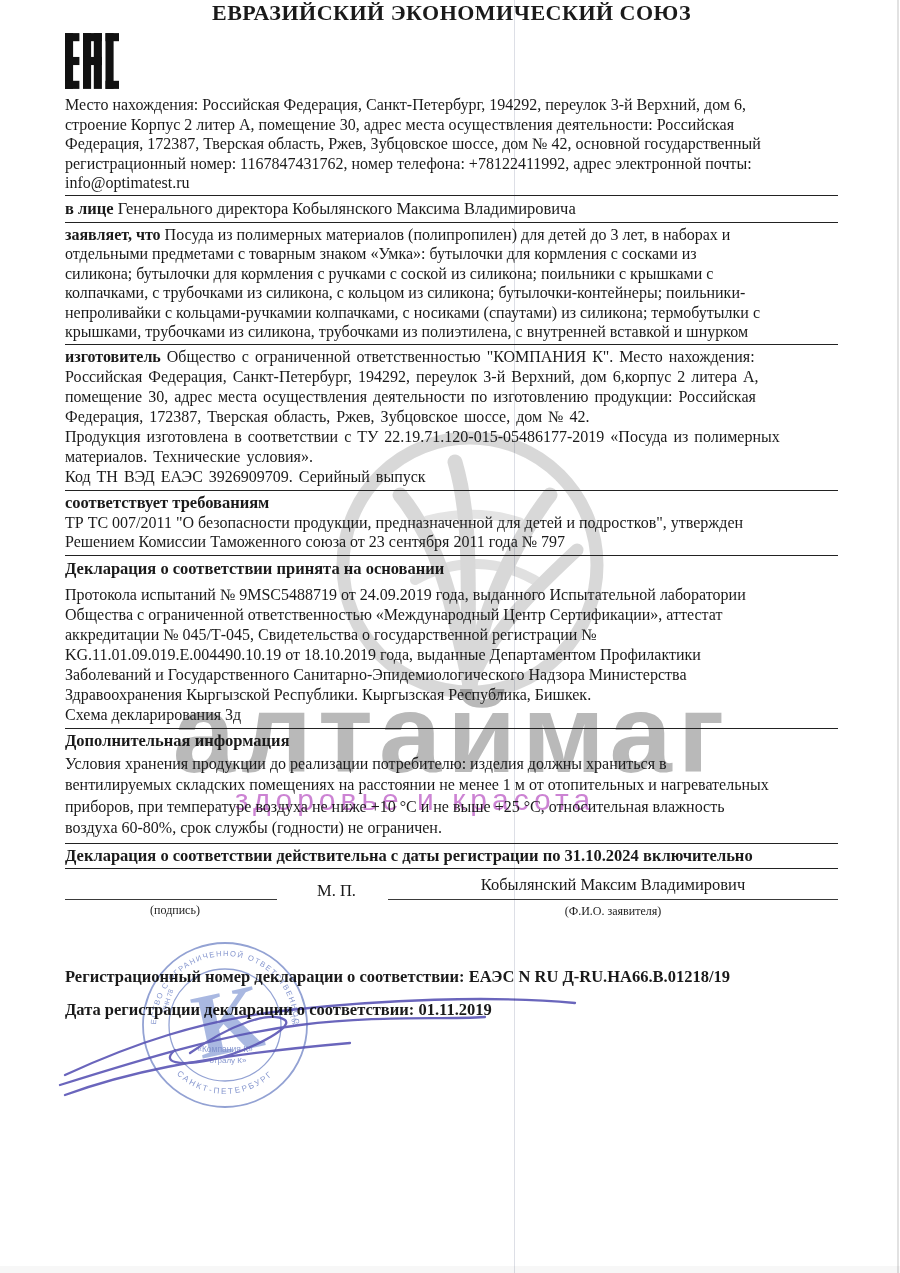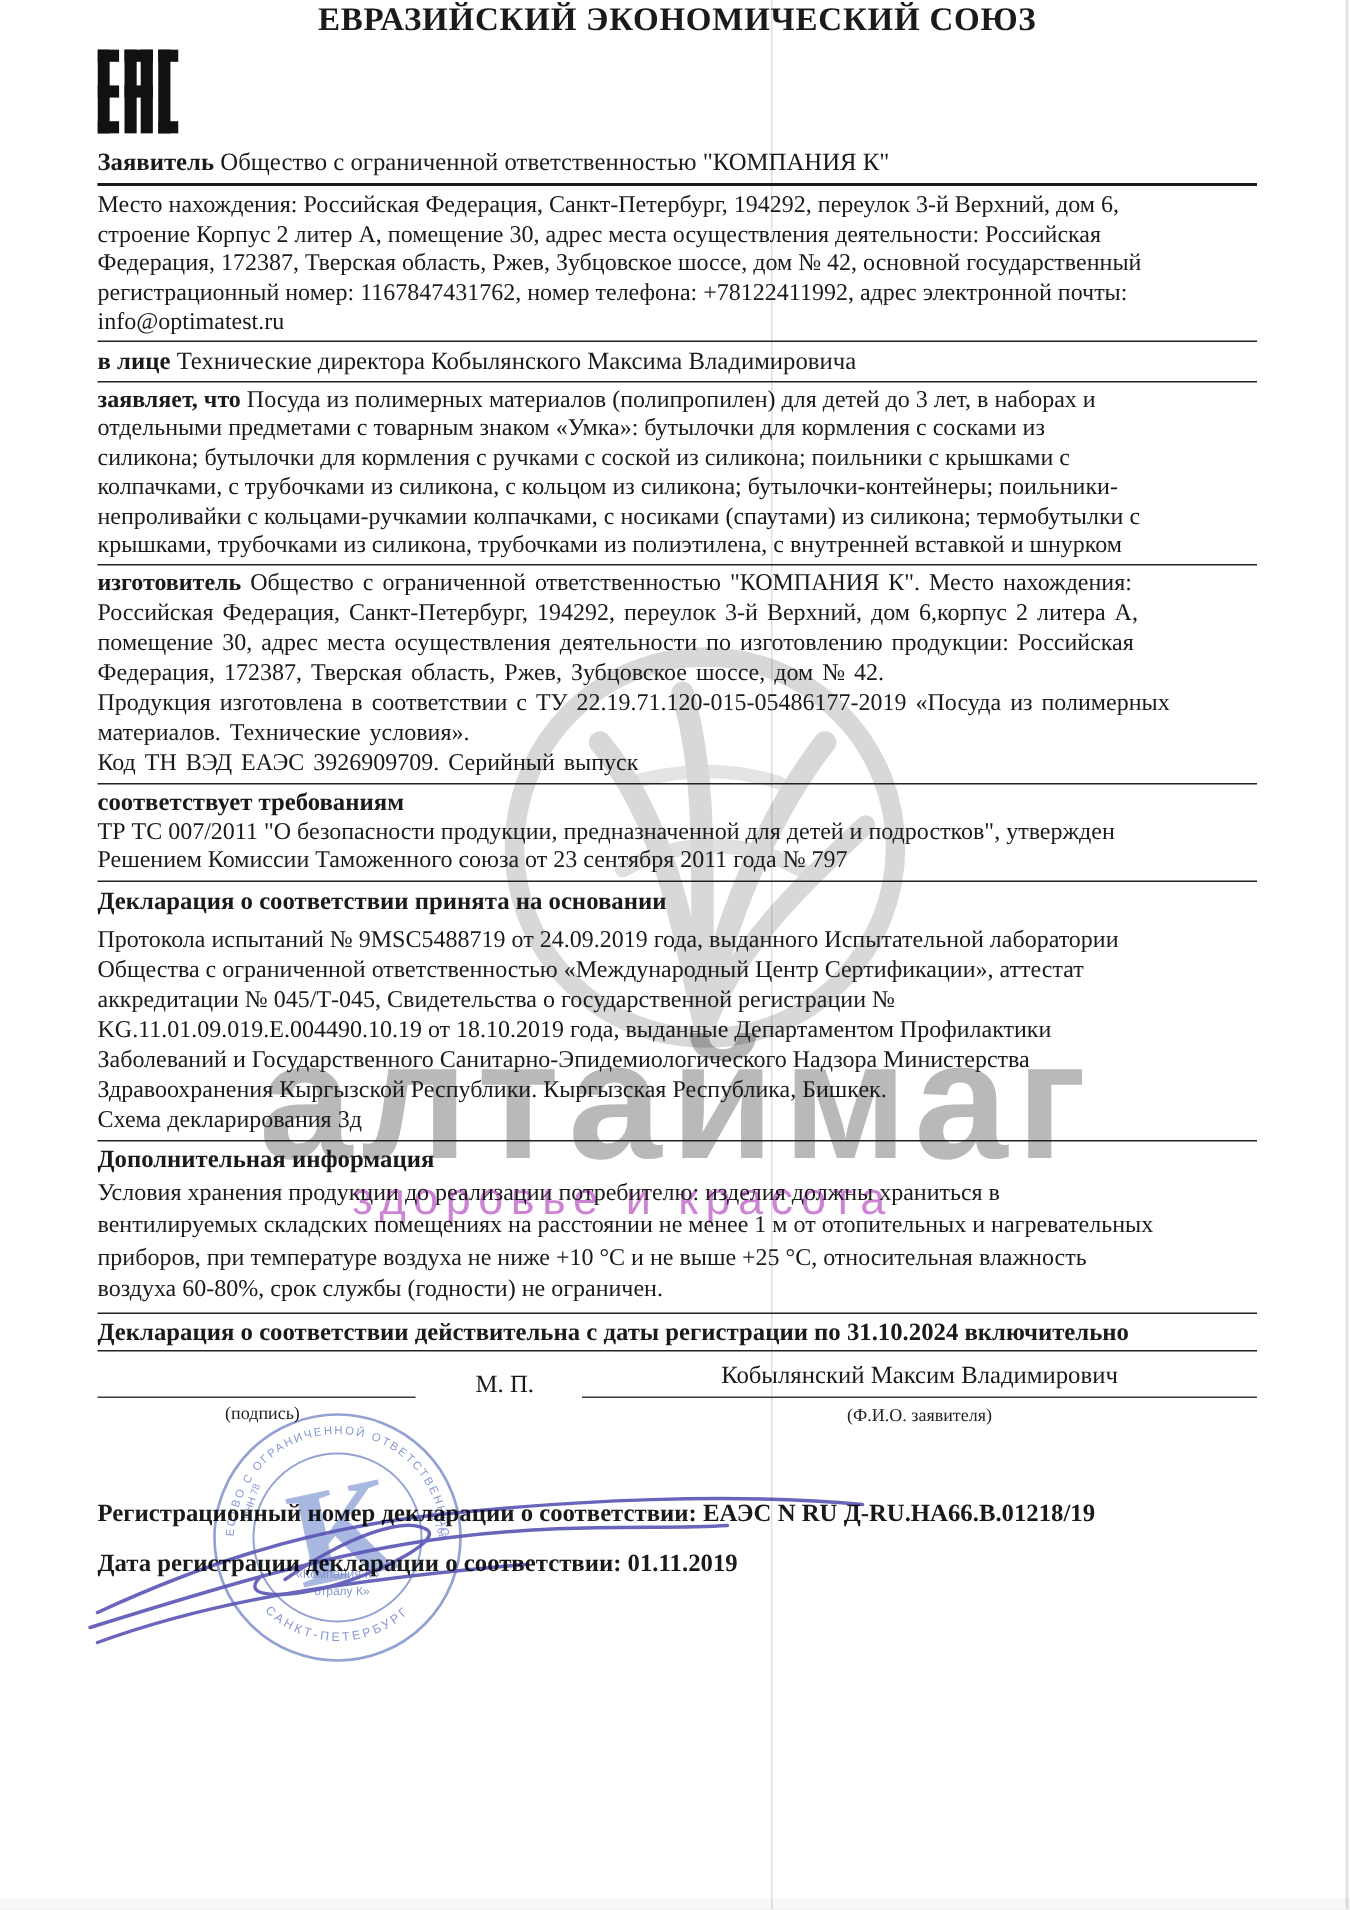--- a/index.html
+++ b/index.html
@@ -86,34 +86,31 @@
             <rect x="32" y="0" width="9" height="62"></rect>
           <rect x="20" y="0" width="21" height="9"></rect>
             <rect x="20" y="26.5" width="21" height="9"></rect>
           <rect x="45" y="0" width="9" height="62"></rect>
             <rect x="45" y="0" width="15" height="9"></rect>
           <rect x="45" y="53" width="15" height="9"></rect>
         </g>
       </svg>
     </div>
 
-    <div class="sec sec-thick" style="margin-top:6px;padding-bottom:4px;">
-      <p class="row"><b class="lbl">Заявитель</b> <span>Общество с ограниченной ответственностью "КОМПАНИЯ К"</span></p>
-    </div>
 
     <div class="sec" style="margin-top:3px;padding-bottom:2px;">
       <p class="pre para lh195">Место нахождения: Российская Федерация, Санкт-Петербург, 194292, переулок 3-й Верхний, дом 6,
 строение Корпус 2 литер А, помещение 30, адрес места осуществления деятельности: Российская
 Федерация, 172387, Тверская область, Ржев, Зубцовское шоссе, дом № 42, основной государственный
 регистрационный номер: 1167847431762, номер телефона: +78122411992, адрес электронной почты:
 info@optimatest.ru</p>
     </div>
 
     <div class="sec" style="margin-top:3px;padding-bottom:3px;">
-      <p class="row"><b class="lbl">в лице</b> <span>Технические директора Кобылянского Максима Владимировича</span></p>
+      <p class="row"><b class="lbl">в лице</b> <span>Генерального директора Кобылянского Максима Владимировича</span></p>
     </div>
 
     <div class="sec" style="margin-top:2px;padding-bottom:2px;">
       <p class="pre para lh195"><b class="lbl">заявляет, что</b> <span>Посуда из полимерных материалов (полипропилен) для детей до 3 лет,  в наборах и
 отдельными предметами с товарным знаком «Умка»: бутылочки для кормления с сосками из
 силикона; бутылочки для кормления с ручками с соской из силикона; поильники с крышками с
 колпачками, с трубочками из силикона, с кольцом из силикона; бутылочки-контейнеры; поильники-
 непроливайки с кольцами-ручкамии колпачками, с носиками (спаутами) из силикона; термобутылки с
 крышками, трубочками из силикона, трубочками из полиэтилена, с внутренней вставкой и шнурком</span></p>
     </div>

